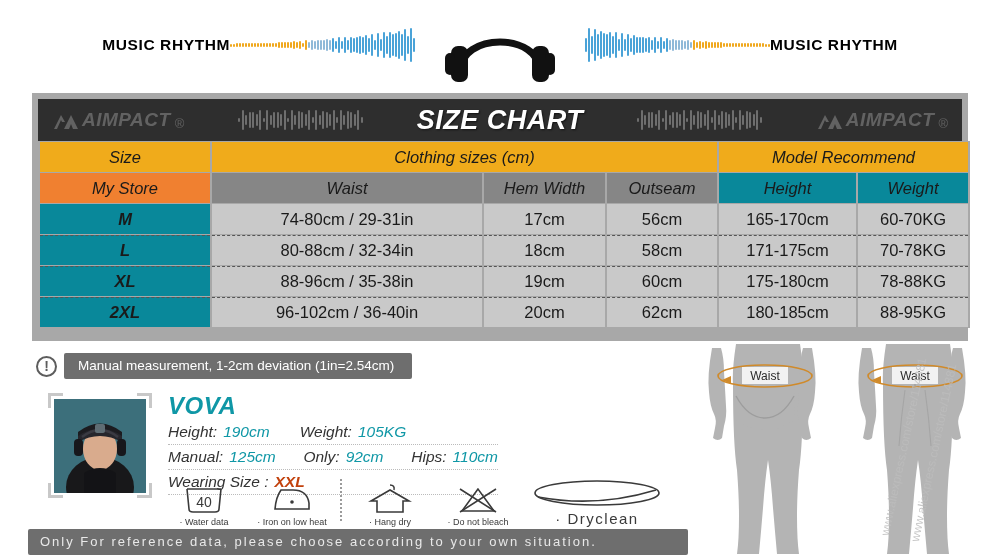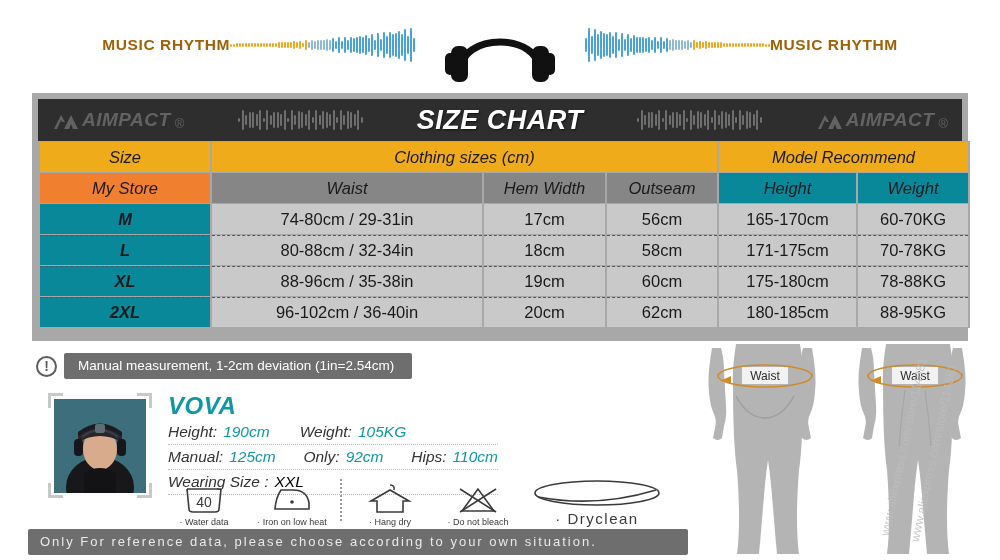--- a/index.html
+++ b/index.html
@@ -13,21 +13,21 @@
 
   
   .banner {
     position: absolute; left: 0; top: 0; width: 1000px; height: 90px;
   }
   .banner-inner {
     position: absolute; left: 0; top: 0; width: 1000px; height: 90px;
     display: flex; align-items: center; justify-content: center; gap: 0;
   }
   .mr-text {
-    font-size: 15.5px; font-weight: bold; color: #a16207;
+    font-size: 15.5px; font-weight: bold; color: #000000;
     letter-spacing: 0.6px; white-space: nowrap;
   }
   .wave-strip { display: flex; align-items: center; height: 40px; gap: 1px; }
   .wave-strip i { display: block; width: 2px; border-radius: 1px; }
   .headphone-wrap {
     position: absolute; left: 50%; top: 6px; transform: translateX(-50%);
     width: 170px; height: 80px; z-index: 4;
   }
 
   
@@ -136,21 +136,21 @@
   .mi-nation {
     font-size: 14.5px; font-weight: bold; font-style: italic; color: #333;
   }
   .mi-line {
     display: flex; align-items: baseline; gap: 6px;
     border-bottom: 1px dotted #bbb; padding: 3px 0 3px 0;
     font-size: 15.5px; font-style: italic;
   }
   .mi-label { color: #333; }
   .mi-val { color: #0f97a6; }
-  .mi-val.hl { color: #000000; font-weight: normal; }
+  .mi-val.hl { color: #c2410c; font-weight: bold; }
   .sp-lg { display: inline-block; width: 18px; }
 
   
   .care-row {
     position: absolute; left: 160px; top: 478px;
     display: flex; align-items: flex-end; gap: 0;
   }
   .care-item {
     width: 88px; display: flex; flex-direction: column;
     align-items: center; gap: 2px;

